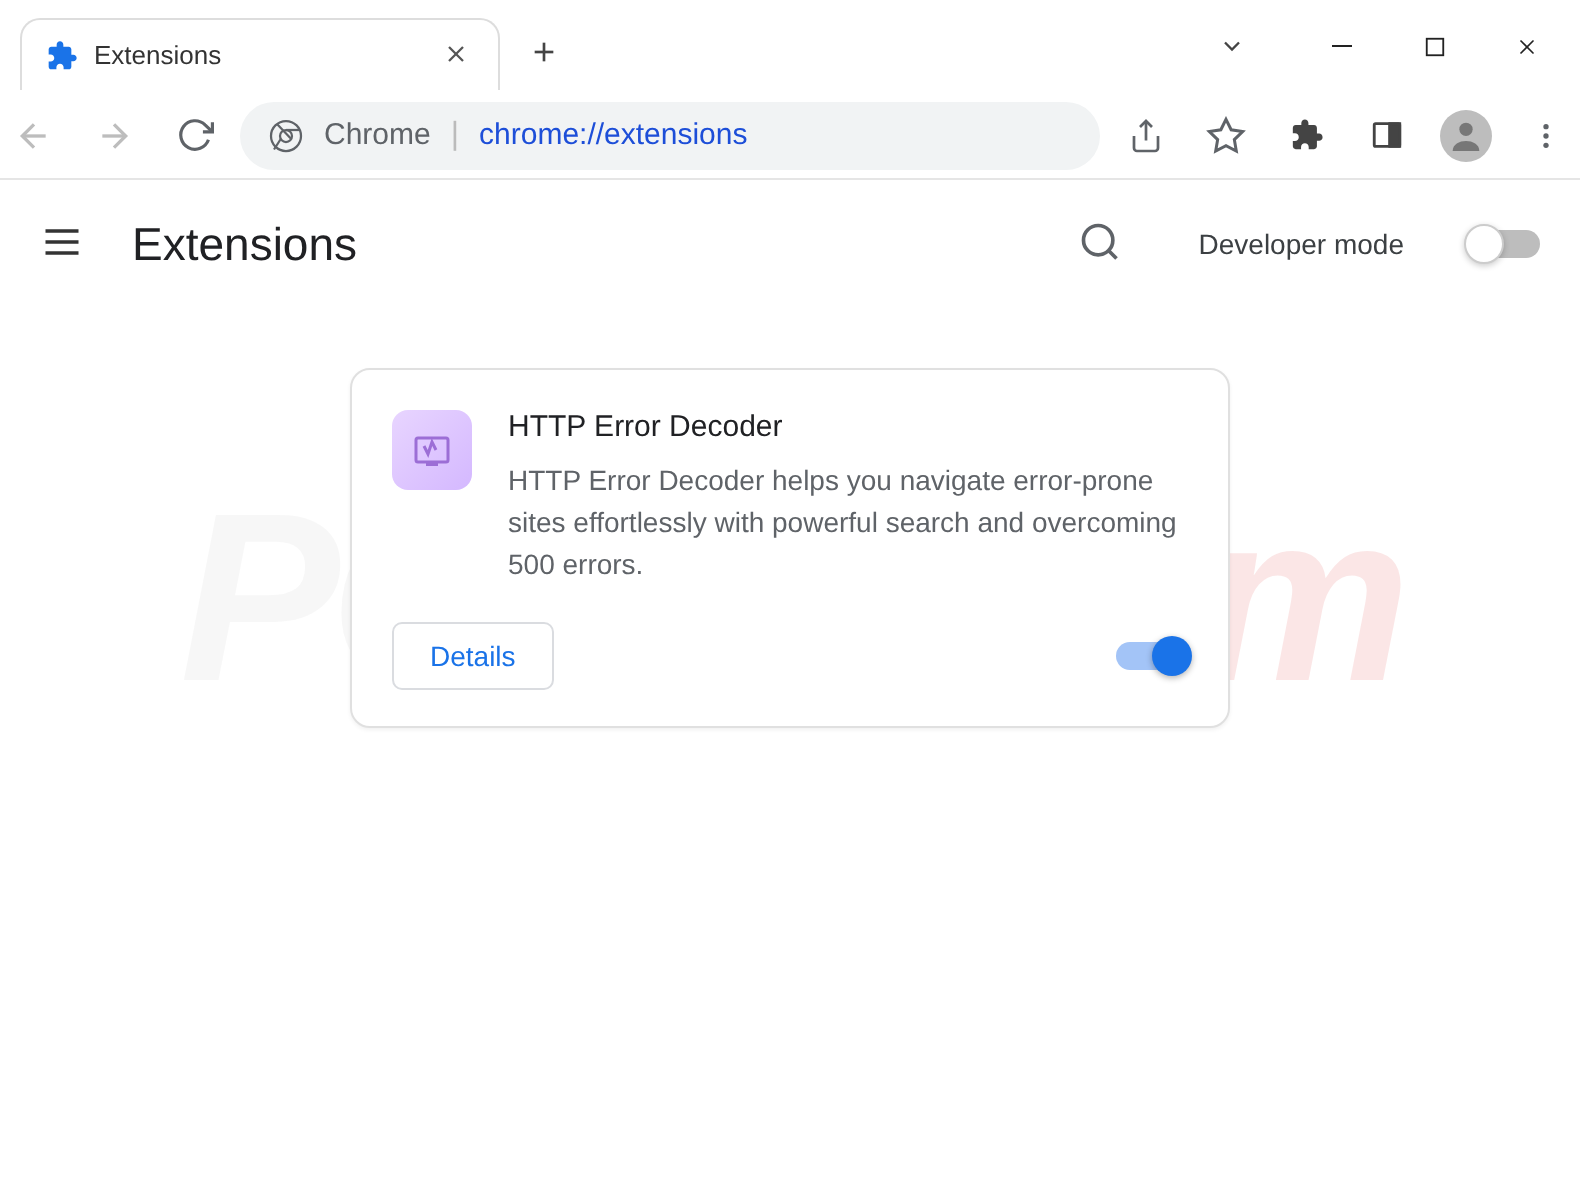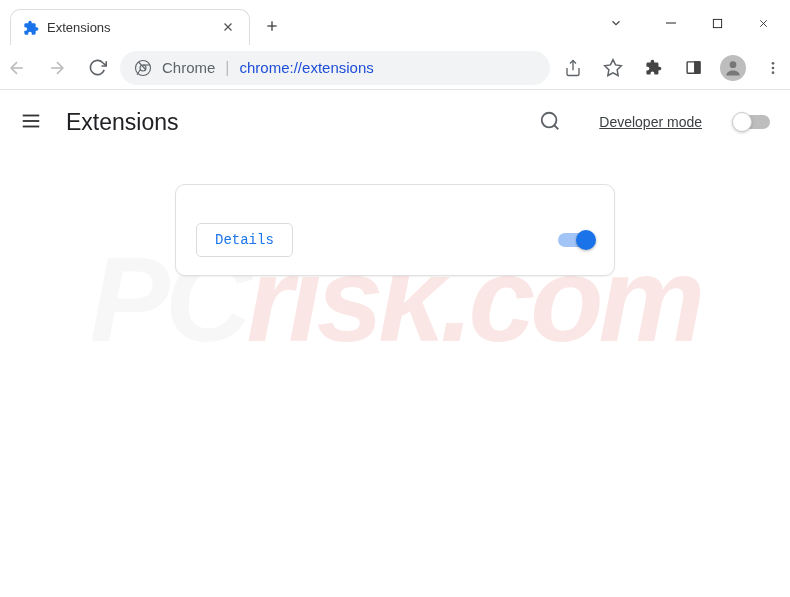--- a/index.html
+++ b/index.html
@@ -38,34 +38,34 @@
     .omnibox-url { font-size: 15px; color: #1d4ed8; }
     .toolbar-icon { width: 34px; height: 34px; display: flex; align-items: center; justify-content: center; color: #5f6368; border-radius: 50%; }
     .profile-icon { width: 26px; height: 26px; background: #bdbdbd; border-radius: 50%; display: flex; align-items: center; justify-content: center; }
     
     
     .page-header { height: 64px; display: flex; align-items: center; padding: 0 20px; gap: 22px; position: relative; z-index: 2; }
     .menu-btn { width: 24px; height: 24px; color: #333; }
     .page-title { font-size: 23px; font-weight: 500; color: #202124; }
     .header-spacer { flex: 1; }
     .search-btn { width: 24px; height: 24px; color: #5f6368; margin-right: 14px; }
-    .dev-label { font-size: 14px; color: #3c4043; margin-right: 10px; text-decoration: underline; }
+    .dev-label { font-size: 14px; color: #3c4043; margin-right: 10px; }
     .toggle { width: 36px; height: 14px; background: #bdbdbd; border-radius: 7px; position: relative; }
     .toggle-knob { width: 20px; height: 20px; background: #fff; border: 1px solid #ccc; box-shadow: 0 1px 3px rgba(0,0,0,0.2); border-radius: 50%; position: absolute; top: -3px; left: -2px; }
     
     
     .content { padding: 30px 0 0 0; display: flex; justify-content: center; position: relative; z-index: 2; }
     .ext-card { width: 440px; background: #fff; border: 1px solid #e0e0e0; border-radius: 10px; padding: 20px 20px 18px 20px; box-shadow: 0 1px 2px rgba(0,0,0,0.06); }
     .ext-top { display: flex; gap: 18px; }
     .ext-icon { width: 40px; height: 40px; background: linear-gradient(135deg, #e8d5ff, #d4b8ff); border-radius: 8px; display: flex; align-items: center; justify-content: center; font-size: 20px; flex-shrink: 0; }
     .ext-info { flex: 1; }
     .ext-name { font-size: 15px; color: #202124; margin-bottom: 8px; }
     .ext-desc { font-size: 14px; color: #5f6368; line-height: 1.5; max-height: 64px; overflow: hidden; }
     .ext-bottom { display: flex; align-items: center; margin-top: 18px; gap: 10px; }
-    .ext-btn { padding: 8px 18px; border: 1px solid #dadce0; border-radius: 5px; background: #fff; color: #1a73e8; font-size: 14px; cursor: pointer; font-family: Liberation Mono, monospace; }
+    .ext-btn { padding: 8px 18px; border: 1px solid #dadce0; border-radius: 5px; background: #fff; color: #1a73e8; font-size: 14px; cursor: pointer; }
     .ext-bottom-spacer { flex: 1; }
     .ext-toggle { width: 36px; height: 14px; background: #a3c4f7; border-radius: 7px; position: relative; }
     .ext-toggle-knob { width: 20px; height: 20px; background: #1a73e8; box-shadow: 0 1px 3px rgba(0,0,0,0.3); border-radius: 50%; position: absolute; top: -3px; right: -2px; }
     
     svg { display: block; }
   </style>
 </head>
 <body>
 
 <div class="watermark">PC<span class="red">risk.com</span></div>
@@ -208,20 +208,33 @@
       </svg>
   </div>
   <div class="dev-label">Developer mode</div>
   <div class="toggle">
     <div class="toggle-knob"></div>
   </div>
 </div>
 
 <div class="content">
   <div class="ext-card">
+    <div class="ext-top">
+      <div class="ext-icon">
+        <svg width="24" height="24" viewBox="0 0 24 24" fill="#9c6ed6">
+            <rect x="4" y="6" width="16" height="12" rx="1" fill="none" stroke="#9c6ed6" stroke-width="1.5"></rect>
+            <rect x="9" y="18" width="6" height="2" fill="#9c6ed6"></rect>
+            <path d="M8 10l2 4 2-6 2 4" stroke="#9c6ed6" stroke-width="1.5" fill="none"></path>
+          </svg>
+      </div>
+      <div class="ext-info">
+        <div class="ext-name">HTTP Error Decoder</div>
+        <div class="ext-desc">HTTP Error Decoder helps you navigate error-prone sites effortlessly with powerful search and overcoming 500 errors.</div>
+      </div>
+    </div>
     <div class="ext-bottom">
       <button class="ext-btn">Details</button>
       <div class="ext-bottom-spacer"></div>
       <div class="ext-toggle">
         <div class="ext-toggle-knob"></div>
       </div>
     </div>
   </div>
 </div>
 

